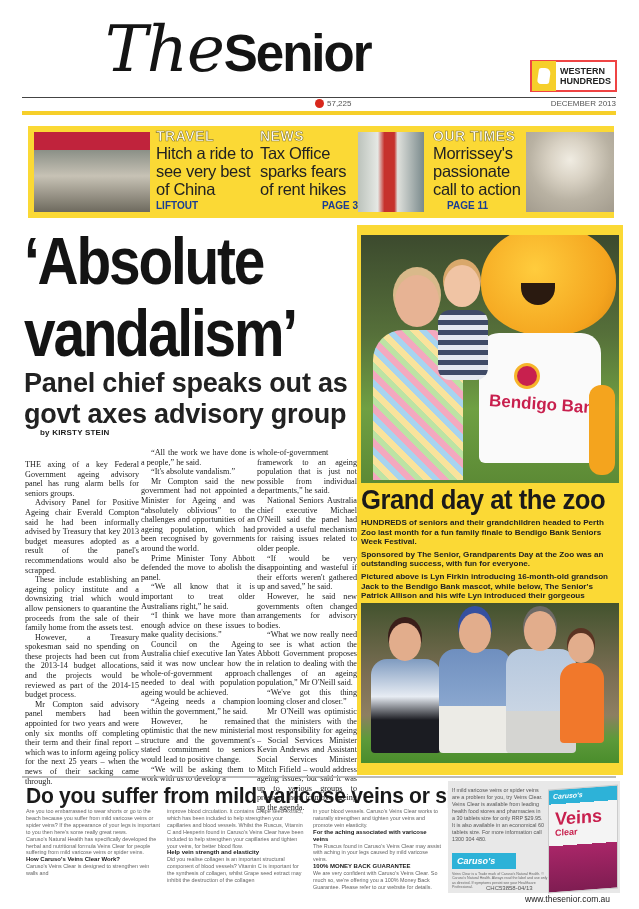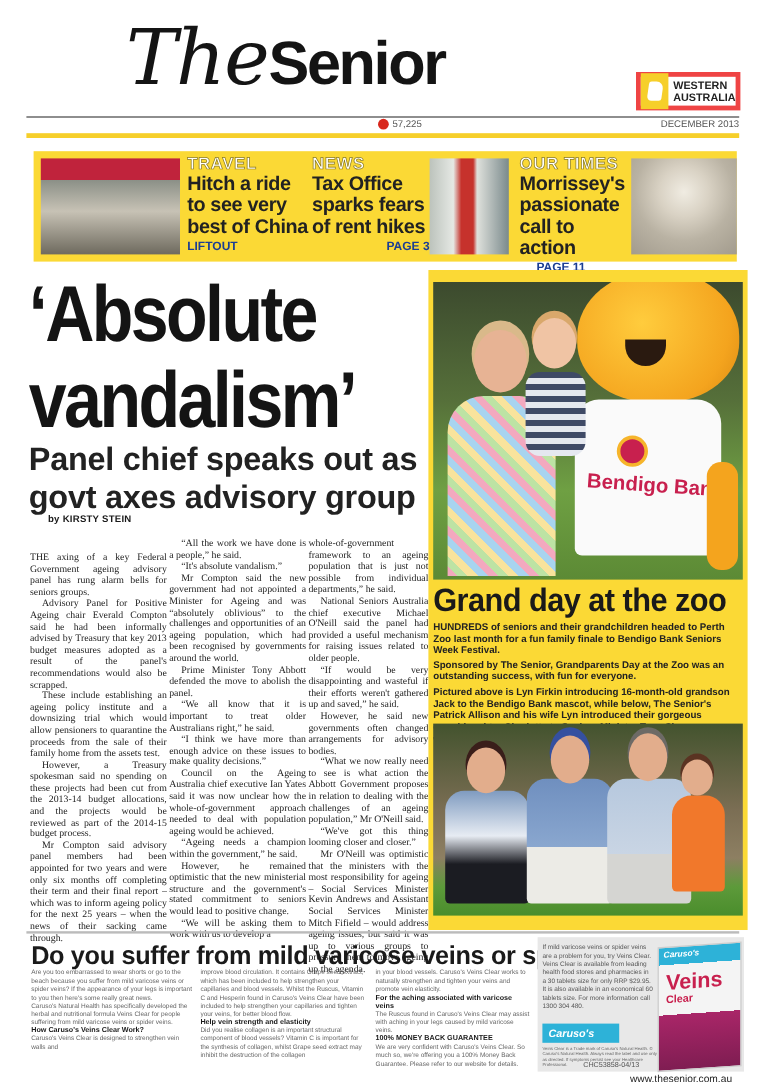--- a/index.html
+++ b/index.html
@@ -4,40 +4,40 @@
 <style>
   * { box-sizing: border-box; margin: 0; padding: 0; }
   html, body { width: 639px; height: 909px; background: #ffffff; overflow: hidden; }
   body { position: relative; font-family: "Liberation Sans", sans-serif; color: #1a1a1a; }
 
   
   .masthead { position: absolute; left: 0; top: 0; width: 639px; height: 100px; }
   .logo { position: absolute; left: 105px; top: 12px; height: 80px; white-space: nowrap; }
   .logo-the { font-family: "DejaVu Serif", serif; font-style: italic; font-size: 64px; font-weight: normal; color: #141414; letter-spacing: -1px; vertical-align: baseline; }
   .logo-senior { font-family: "Liberation Sans", sans-serif; font-weight: 900; font-size: 51px; color: #141414; letter-spacing: -2px; vertical-align: baseline; font-stretch: expanded; }
-  .region-badge { position: absolute; left: 530px; top: 60px; width: 87px; height: 32px; border: 4px solid #ef4444; background: #fff; display: flex; align-items: center; }
+  .region-badge { position: absolute; left: 530px; top: 60px; width: 87px; height: 32px; border: 2px solid #ef4444; background: #fff; display: flex; align-items: center; }
   .region-map { width: 24px; height: 30px; background: #f6cf2a; display: flex; align-items: center; justify-content: center; }
   .region-map span { display:block; width: 12px; height: 16px; background: #fff; border-radius: 2px 6px 2px 4px; transform: skewX(-8deg); }
   .region-text { font-size: 9px; font-weight: bold; line-height: 10px; padding-left: 4px; color: #222; }
   .rule-top { position: absolute; left: 22px; top: 97px; width: 594px; height: 1px; background: #444; }
   .issue-row { position: absolute; left: 22px; top: 98px; width: 594px; height: 12px; font-size: 8px; color: #555; }
   .issue-num { position: absolute; left: 293px; top: 1px; display: flex; align-items: center; }
   .issue-dot { width: 9px; height: 9px; border-radius: 50%; background: #d8271c; margin-right: 3px; }
   .issue-date { position: absolute; right: 0; top: 1px; }
   .yellow-rule { position: absolute; left: 22px; top: 111px; width: 594px; height: 4px; background: #f6cf2a; }
 
   
   .teasers { position: absolute; left: 28px; top: 126px; width: 586px; height: 92px; background: #fbd935; padding-left: 20px; }
   .teaser-img { position: absolute; top: 6px; height: 80px; }
   .img-china { left: 6px; width: 116px; background: linear-gradient(180deg,#c0233c 0%,#c0233c 22%,#8a8f86 22%,#c7c2b5 55%,#6e6a5e 100%); }
   .img-news { left: 330px; width: 66px; background: linear-gradient(90deg,#bcc3bc 0%,#e5e8e4 30%,#c6322c 40%,#c6322c 55%,#dfe1dc 60%,#7a8a8c 100%); }
   .img-ourtimes { left: 498px; width: 88px; background: radial-gradient(circle at 50% 35%, #f0ece2 0%, #d9d2c4 30%, #b9b2a3 60%, #a29b8d 100%); }
   .teaser { position: absolute; top: 2px; }
   .teaser-cat { font-family: "Liberation Sans", sans-serif; font-weight: bold; font-size: 14px; color: #fff; -webkit-text-stroke: 0.6px #8a7a20; letter-spacing: 0.5px; }
-  .teaser-head { font-family: "Liberation Sans Narrow", "Liberation Sans", sans-serif; font-weight: bold; font-size: 16.5px; line-height: 18px; color: #222; letter-spacing: -0.3px; }
+  .teaser-head { font-family: "Liberation Sans Narrow", "Liberation Sans", sans-serif; font-weight: normal; font-size: 16.5px; line-height: 18px; color: #222; letter-spacing: -0.3px; }
   .teaser-page { font-size: 10px; font-weight: bold; color: #1b3d94; margin-top: 2px; }
   .t1 { left: 128px; width: 104px; }
   .t2 { left: 232px; width: 98px; }
   .t2 .teaser-page { text-align: right; }
   .t3 { left: 405px; width: 96px; }
   .t3 .teaser-page { padding-left: 14px; }
 
   
   .headline { position: absolute; left: 24px; top: 225px; width: 330px; font-family: "Liberation Sans", sans-serif; font-weight: 900; font-size: 66px; line-height: 72px; letter-spacing: -2.5px; color: #141414; transform: scaleX(0.86); transform-origin: left top; white-space: nowrap; }
   .subhead { position: absolute; left: 24px; top: 368px; width: 330px; font-size: 27px; line-height: 31px; color: #222; letter-spacing: -0.2px; }
@@ -105,21 +105,21 @@
 <header class="masthead">
   <div class="logo">
     <span class="logo-the">The</span><span class="logo-senior">Senior</span>
   </div>
   <div class="region-badge">
     <div class="region-map">
         <span></span>
       </div>
     <div class="region-text">
       <div>WESTERN</div>
-      <div>AUSTRALIA</div>
+      <div>HUNDREDS</div>
     </div>
   </div>
 </header>
 <div class="rule-top"></div>
 <div class="issue-row">
   <div class="issue-num">
     <span class="issue-dot"></span>
     <span>57,225</span>
   </div>
   <div class="issue-date">DECEMBER 2013</div>

